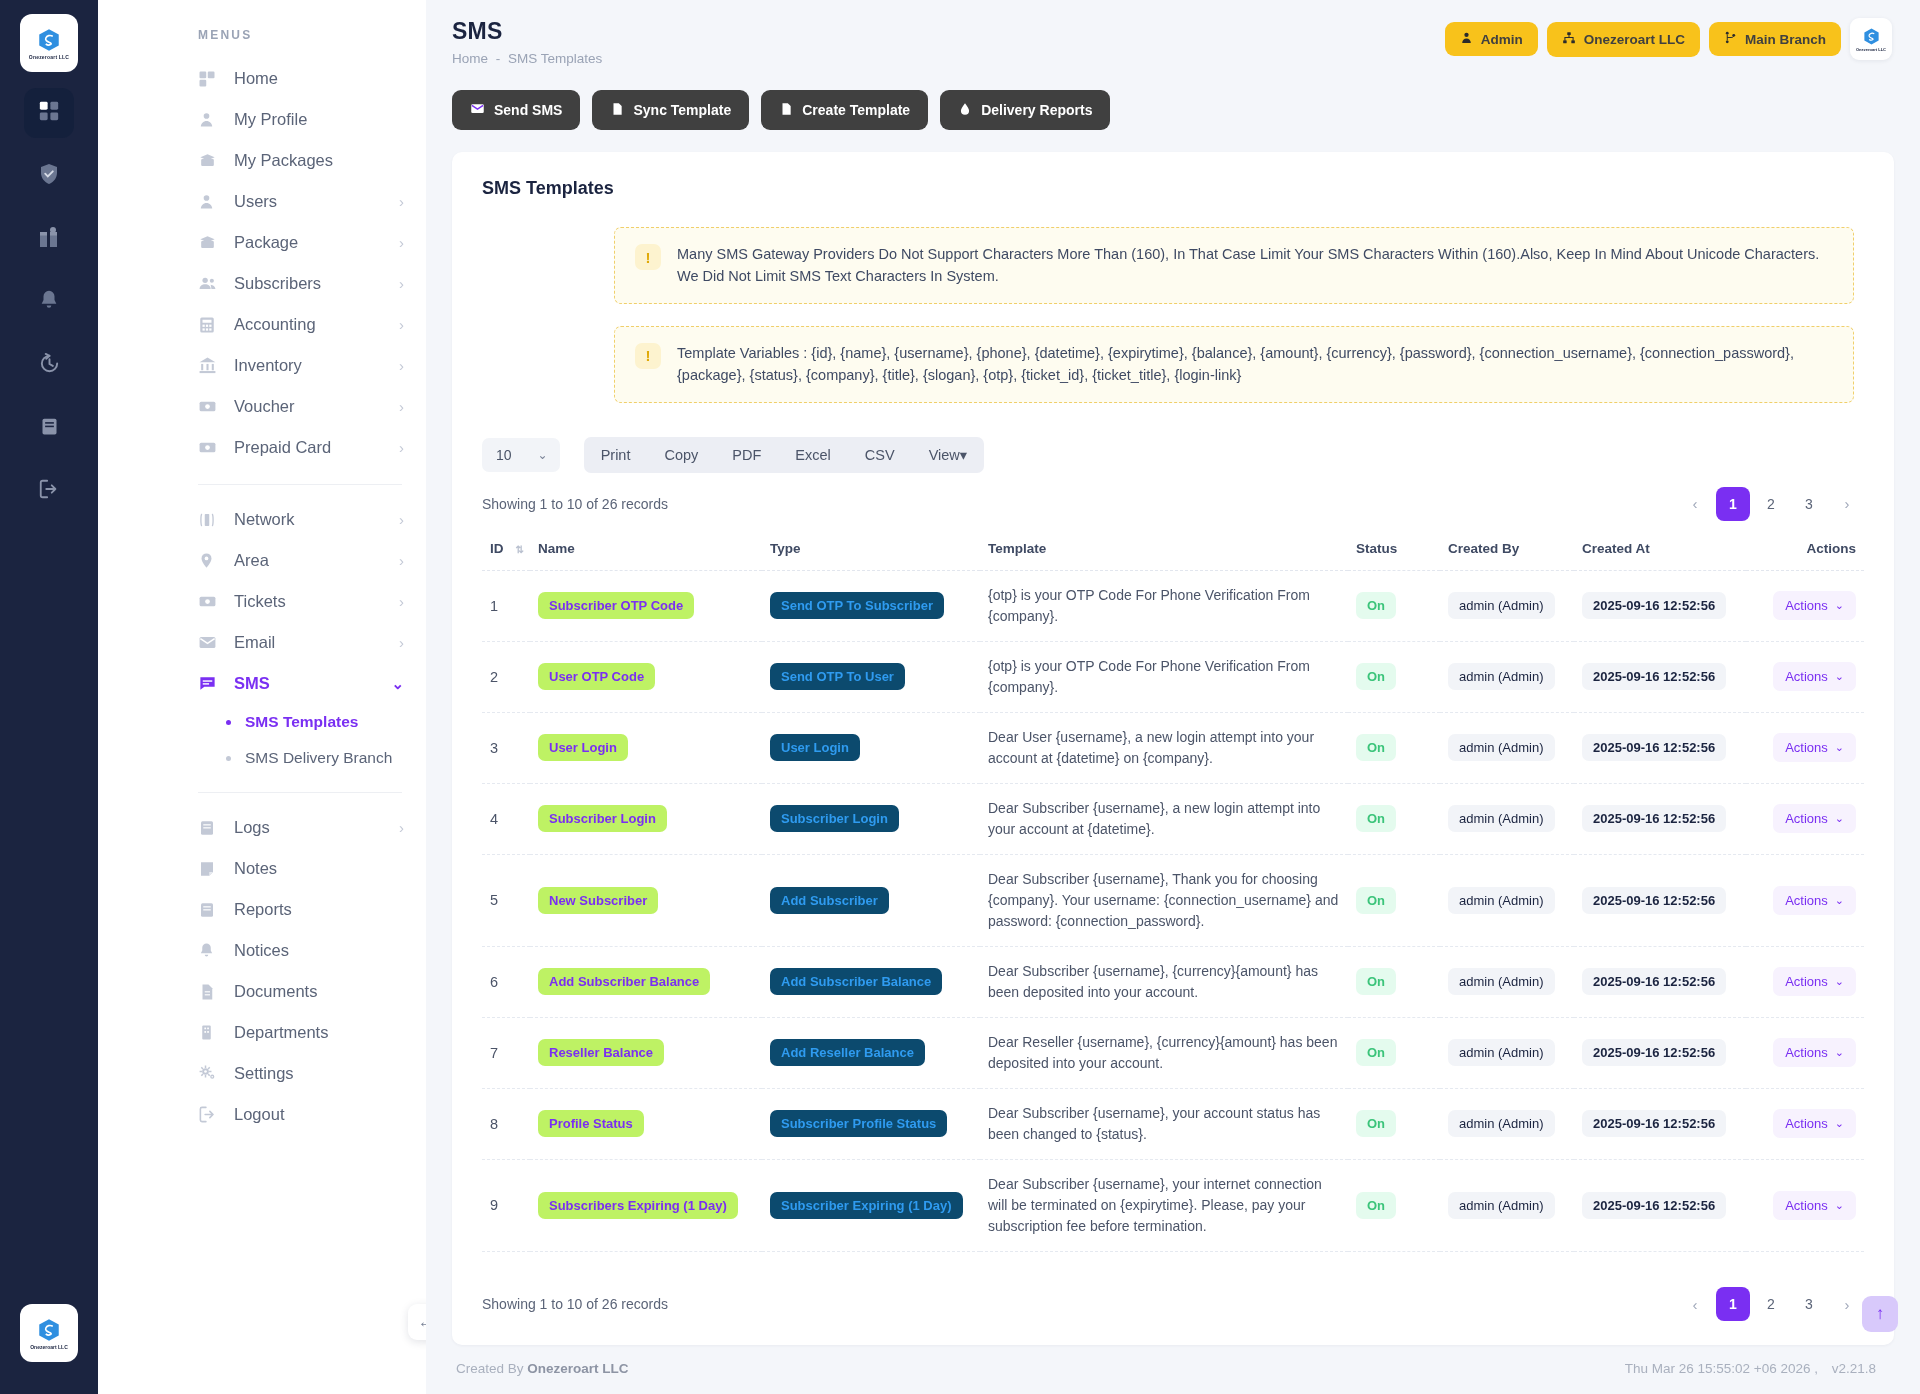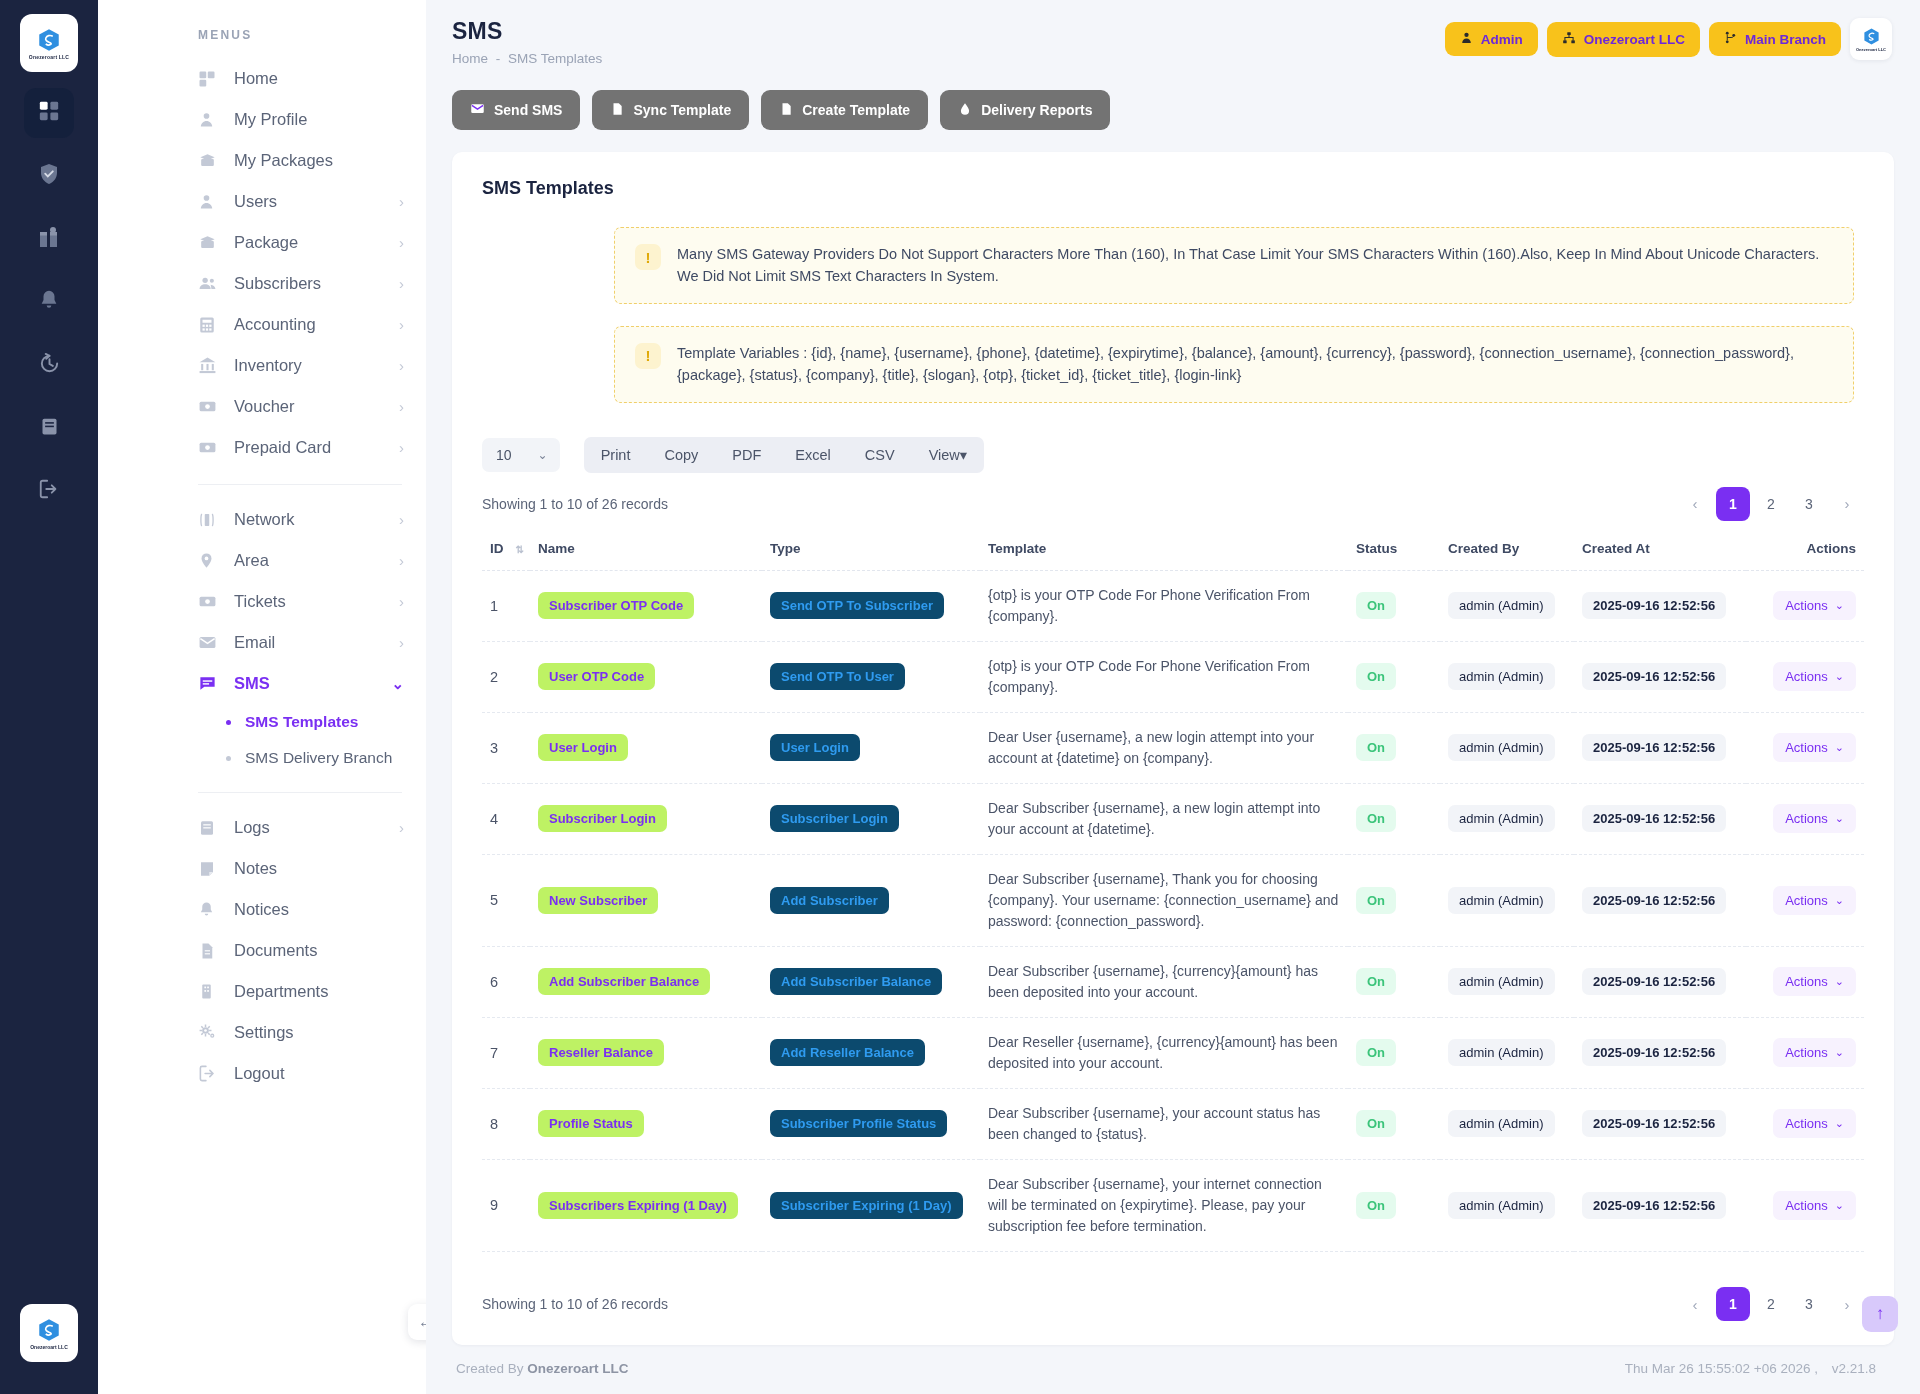--- a/index.html
+++ b/index.html
@@ -86,35 +86,35 @@
   .main { flex: 1; display: flex; flex-direction: column; position: relative; min-width: 0; }
   .topbar {
     display: flex; align-items: flex-start; justify-content: space-between;
     padding: 18px 28px 0 26px;
   }
   .page-title { font-size: 23px; font-weight: 700; color: #1b2440; letter-spacing: .2px;}
   .breadcrumb { font-size: 13.5px; color: #9aa3b5; margin-top: 6px; }
   .breadcrumb .sep { margin: 0 4px; }
   .hdr-badges { display: flex; align-items: center; gap: 9px; }
   .hdr-badge {
-    background: #f8c21b; color: #6d28d9; font-size: 13.5px; font-weight: 700;
+    background: #f8c21b; color: #404040; font-size: 13.5px; font-weight: 700;
     border-radius: 9px; padding: 9px 15px; display: flex; align-items: center; gap: 8px;
     cursor: pointer; white-space: nowrap;
   }
   .hdr-badge svg { fill: #2b2b2b; }
   .hdr-logo {
     width: 42px; height: 42px; background: #fff; border-radius: 9px;
     display: flex; flex-direction: column; align-items: center; justify-content: center;
     box-shadow: 0 1px 4px rgba(30,40,70,.08); cursor: pointer;
   }
   .hdr-logo .txt { font-size: 4px; font-weight: bold; color: #1b2440; margin-top:1px;}
 
   .action-row { display: flex; gap: 12px; padding: 24px 0 0 26px; }
   .btn-primary {
-    background: #737373; color: #fff; font-size: 14px; font-weight: 700;
+    background: #404040; color: #fff; font-size: 14px; font-weight: 700;
     border: none; border-radius: 9px; padding: 11px 18px;
     display: flex; align-items: center; gap: 9px; cursor: pointer; justify-content: space-between;
   }
   .btn-primary svg { fill: #fff; }
 
   .card {
     background: #fff; border-radius: 10px; margin: 22px 26px 0 26px;
     flex: 1; min-height: 0; display: flex; flex-direction: column;
     box-shadow: 0 1px 3px rgba(30,40,70,.05);
   }
@@ -498,20 +498,30 @@
       <span class="mi-caret">›</span>
     </div>
     <div class="menu-item">
       <span class="mi-icon">
           <svg width="18" height="18" viewBox="0 0 24 24">
             <path d="M4 3h16v13l-5 5H4z"></path>
             <path d="M20 16h-5v5z" fill="#e7eaf0"></path>
           </svg>
         </span>
       <span class="mi-label">Notes</span>
+    </div>
+    <div class="menu-item">
+      <span class="mi-icon">
+          <svg width="18" height="18" viewBox="0 0 24 24">
+            <rect x="4" y="3" width="16" height="18" rx="2"></rect>
+            <rect x="7" y="7" width="10" height="1.6" fill="#fff"></rect>
+            <rect x="7" y="11" width="10" height="1.6" fill="#fff"></rect>
+          </svg>
+        </span>
+      <span class="mi-label">Reports</span>
     </div>
     <div class="menu-item">
       <span class="mi-icon">
           <svg width="17" height="17" viewBox="0 0 24 24">
             <path d="M12 2a6 6 0 00-6 6v4l-2 4h16l-2-4V8a6 6 0 00-6-6z"></path>
             <path d="M9.5 18a2.5 2.5 0 005 0z"></path>
           </svg>
         </span>
       <span class="mi-label">Notices</span>
     </div>

